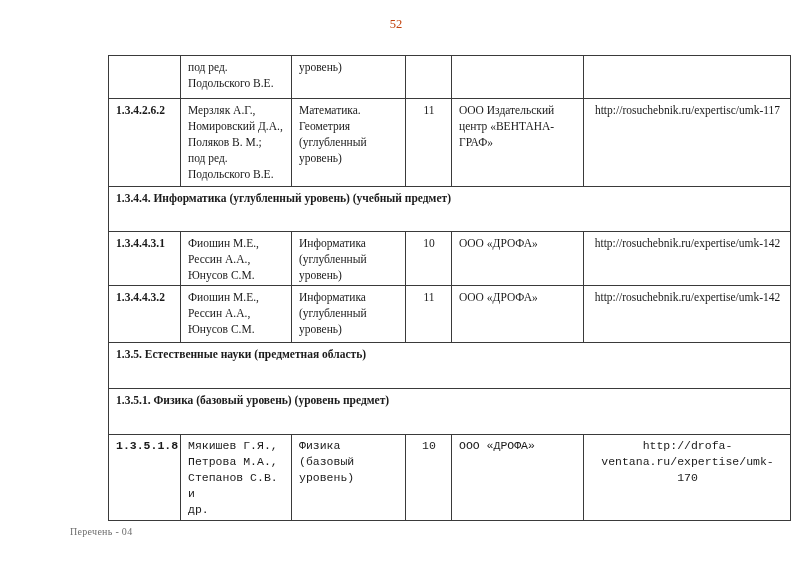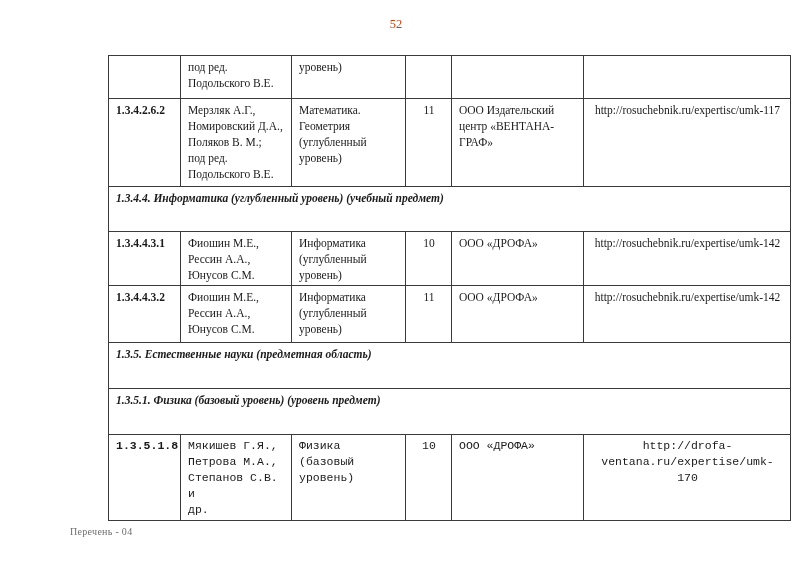--- a/index.html
+++ b/index.html
@@ -53,21 +53,20 @@
     padding-right: 2px;
   }
   td.url-cell {
     white-space: nowrap;
     font-size: 10.8px;
     text-align: center;
   }
   td.section-cell {
     font-weight: bold;
     white-space: nowrap;
-    font-style: italic;
   }
   tr.r0 { height: 43px; }
   tr.r1 { height: 88px; }
   tr.r2 { height: 45px; }
   tr.r3 { height: 54px; padding-left: 24px; }
   tr.r4 { height: 57px; }
   tr.r5 { height: 46px; padding-left: 21px; }
   tr.r6 { height: 46px; }
   tr.r7 { height: 69px; font-family: Liberation Mono, monospace; }
   .footer-note {

